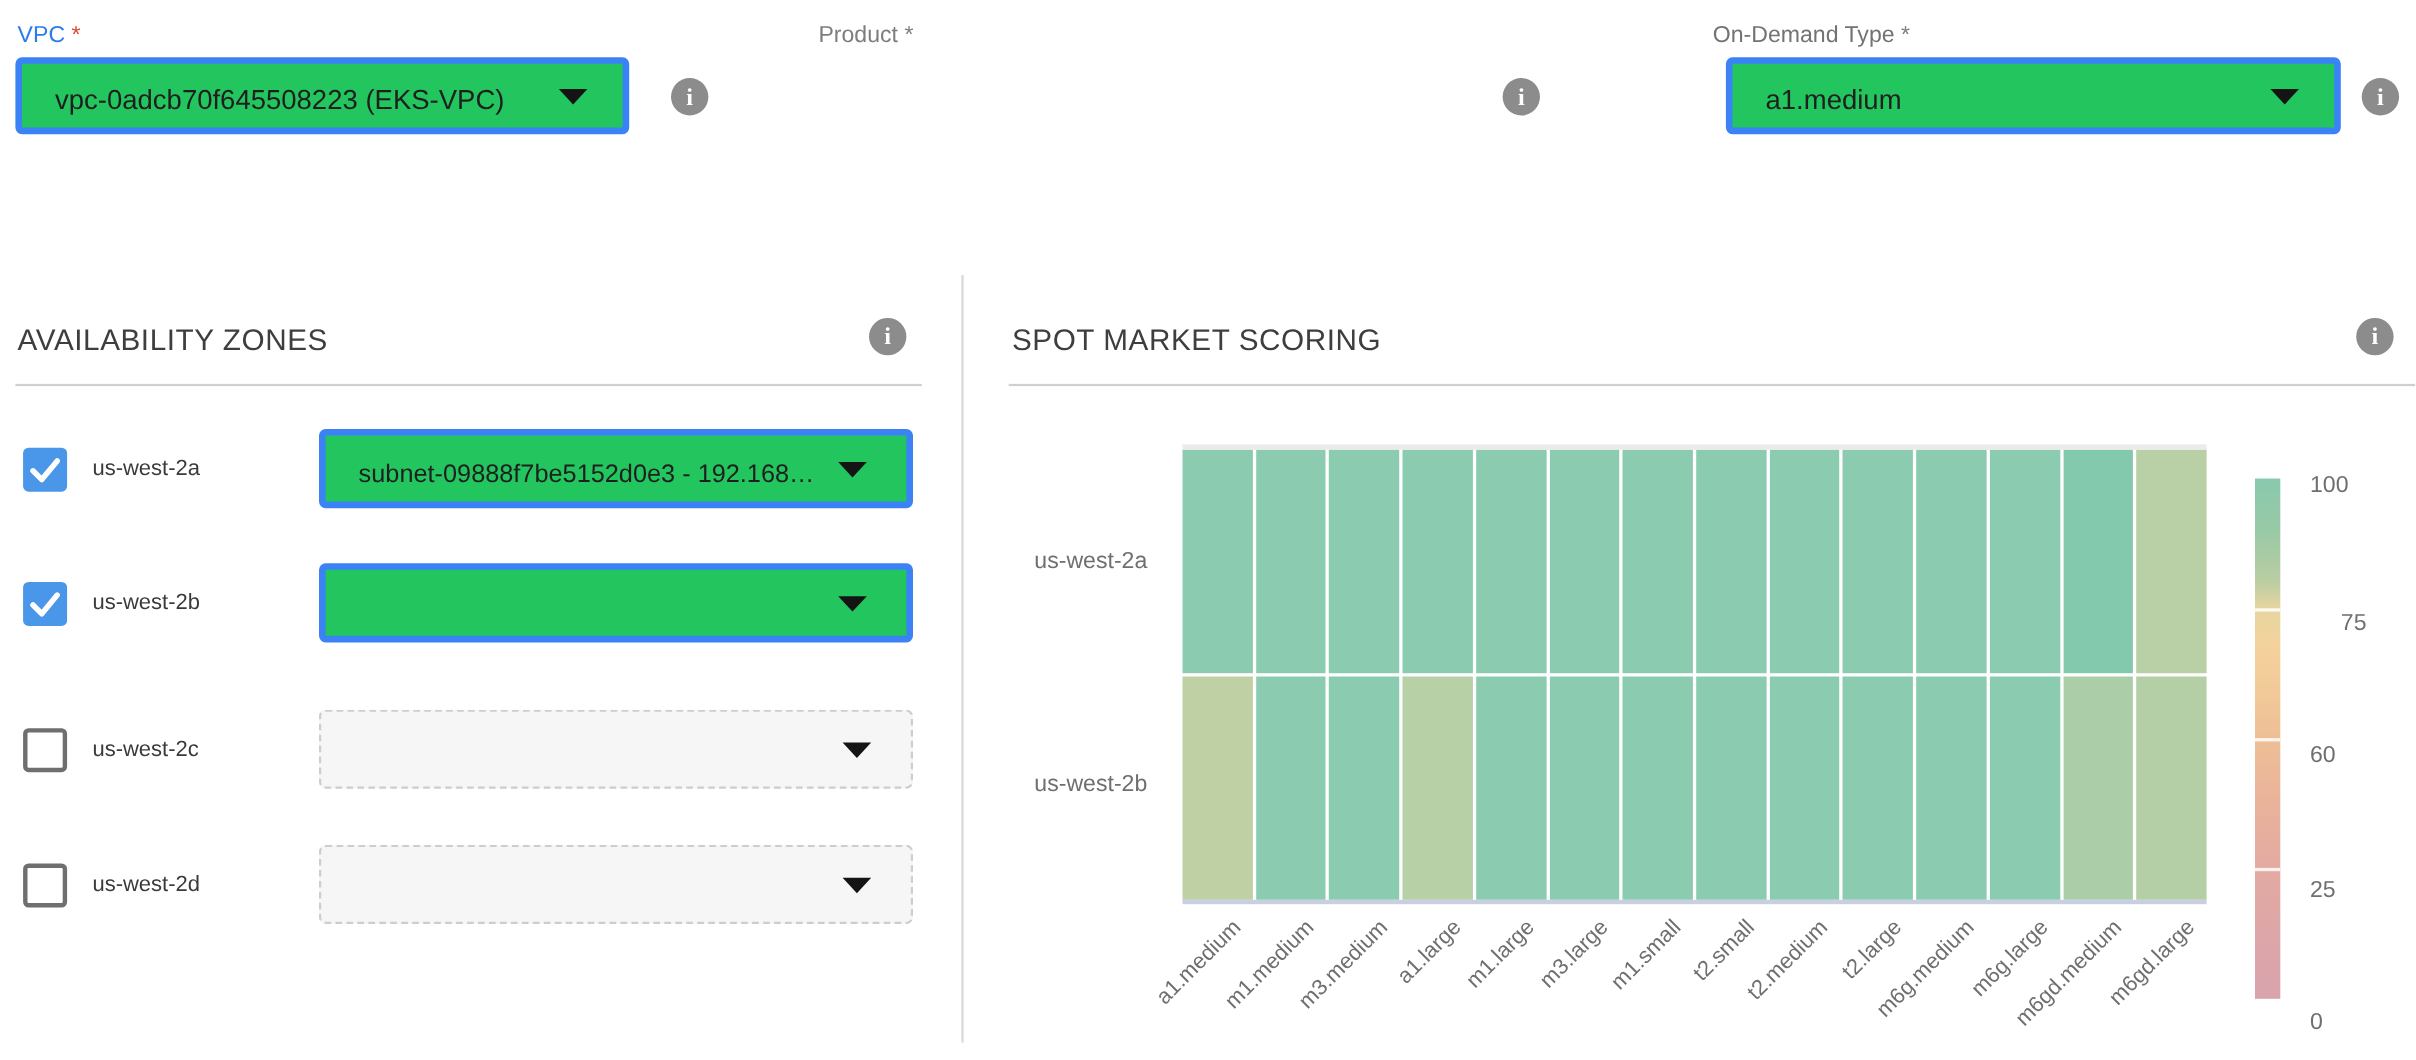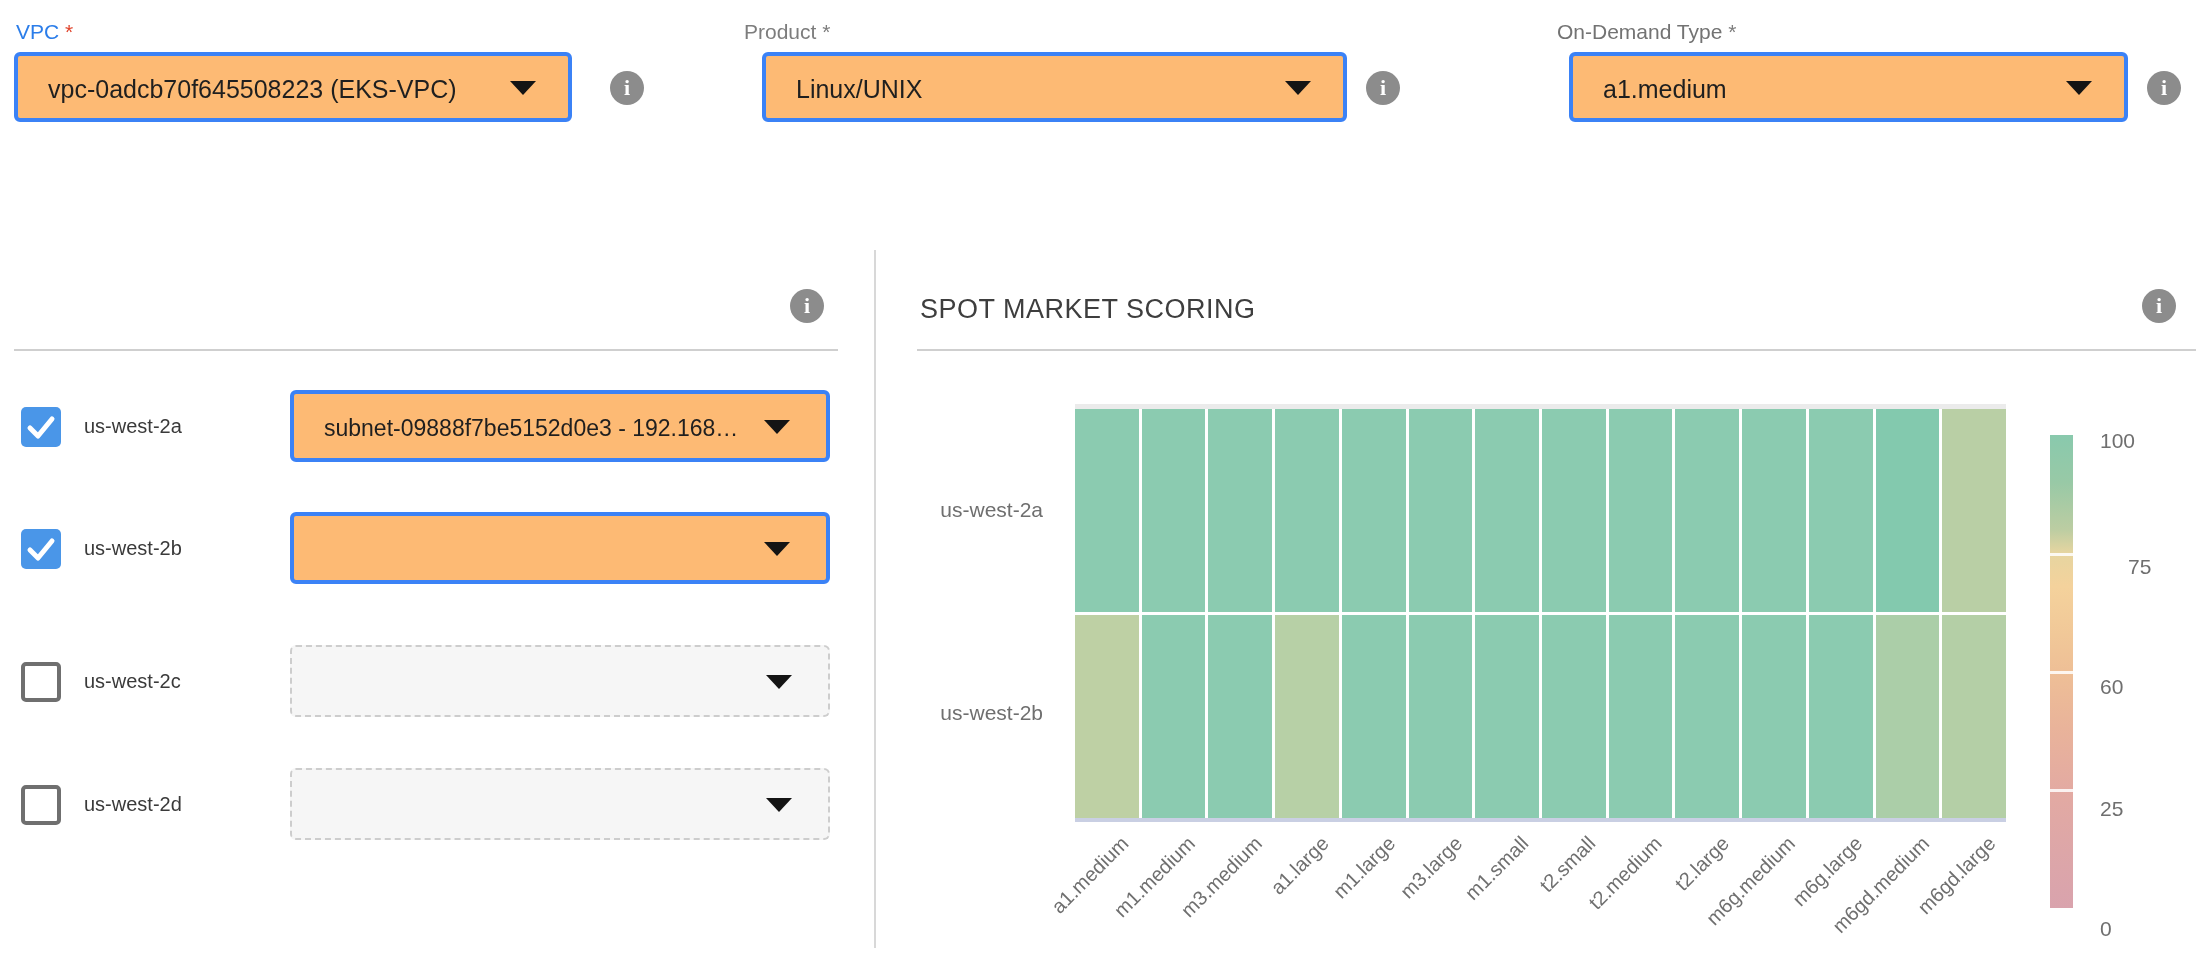--- a/index.html
+++ b/index.html
@@ -2,21 +2,21 @@
 <html><head>
 <meta charset="utf-8">
 <style>
   html,body{margin:0;padding:0;background:#fff;}
   .screen{position:relative;width:2196px;height:948px;background:#fff;overflow:hidden;
           font-family:"Liberation Sans",sans-serif;color:#222;}
   .abs{position:absolute;}
 
   
   .field-label{position:absolute;font-size:21px;color:#7d7d7d;white-space:nowrap;}
-  .select{position:absolute;background:#fdba74;border:4px solid #3b82f6;border-radius:6px;
+  .select{position:absolute;background:#22c55e;border:6px solid #3b82f6;border-radius:6px;
           height:70px;box-sizing:border-box;cursor:pointer;}
   .select .select-value{position:absolute;left:30px;top:0;line-height:66px;font-size:25px;color:#1f1f1f;white-space:nowrap;}
   .caret{position:absolute;right:32px;top:50%;margin-top:-6px;width:0;height:0;
          border-left:13px solid transparent;border-right:13px solid transparent;border-top:14px solid #141414;}
   #vpc-label{left:16px;top:20px;}
   #vpc-select{left:14px;top:52px;width:558px;}
   #product-label{left:744px;top:20px;}
   #product-select{left:762px;top:52px;width:585px;}
   #odt-label{left:1557px;top:20px;}
   #odt-select{left:1569px;top:52px;width:559px;}
@@ -76,40 +76,37 @@
     <span class="caret"></span>
   </div>
   <div class="info" id="vpc-info">
       <span>i</span>
     </div>
 
   <div class="field-label" id="product-label">
     <span style="color: rgb(125, 125, 125);">Product</span>
     <span style="color: rgb(125, 125, 125);">*</span>
   </div>
-  <div class="select" id="product-select">
-    <span class="select-value">Linux/UNIX</span>
-    <span class="caret"></span>
-  </div>
   <div class="info" id="product-info">
       <span>i</span>
     </div>
 
   <div class="field-label" id="odt-label">
     <span style="color: #737373;">On-Demand Type</span>
     <span style="color: rgb(125, 125, 125);">*</span>
   </div>
   <div class="select" id="odt-select">
     <span class="select-value">a1.medium</span>
     <span class="caret"></span>
   </div>
   <div class="info" id="odt-info">
       <span>i</span>
     </div>
 
+  <div class="section-title" id="az-title">AVAILABILITY ZONES</div>
   <div class="info" id="az-info">
       <span>i</span>
     </div>
   <div class="h-divider" id="az-divider"></div>
 
   <div class="section-title" id="sms-title">SPOT MARKET SCORING</div>
   <div class="info" id="sms-info">
       <span>i</span>
     </div>
   <div class="h-divider" id="sms-divider"></div>

